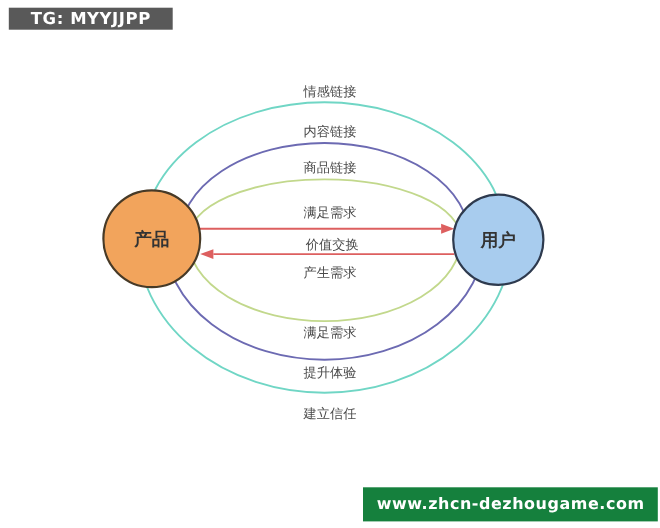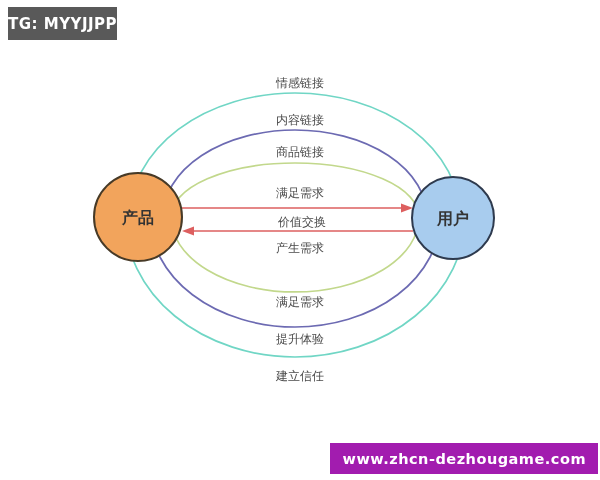--- a/index.html
+++ b/index.html
@@ -22,22 +22,22 @@
     color: #ffffff;
     font-weight: bold;
     display: flex;
     align-items: center;
     justify-content: center;
     letter-spacing: 0.5px;
   }
   .badge-top-left {
     left: 8px;
     top: 7px;
-    height: 33px;
-    padding: 0 0;
+    height: 20px;
+    padding: 0 20px;
     font-size: 15px;
   }
   .badge-bottom-right {
     right: 2px;
     bottom: 6px;
     height: 31px;
     padding: 0 12px;
     font-size: 14.5px;
   }
   .diagram-svg {
@@ -98,15 +98,15 @@
 
     <text x="300" y="197" text-anchor="middle" class="arc-label" fill="#4a4a4a">满足需求</text>
     <text x="302" y="226" text-anchor="middle" class="arc-label" fill="#4a4a4a">价值交换</text>
     <text x="300" y="252" text-anchor="middle" class="arc-label" fill="#4a4a4a">产生需求</text>
 
     <text x="300" y="306" text-anchor="middle" class="arc-label" fill="#4a4a4a">满足需求</text>
     <text x="300" y="343" text-anchor="middle" class="arc-label" fill="#4a4a4a">提升体验</text>
     <text x="300" y="380" text-anchor="middle" class="arc-label" fill="#4a4a4a">建立信任</text>
   </svg>
 
-  <div class="badge badge-bottom-right" style="background: #a21caf;">www.zhcn-dezhougame.com</div>
+  <div class="badge badge-bottom-right" style="background: #15803d;">www.zhcn-dezhougame.com</div>
 
 </div>
 
 </body></html>

